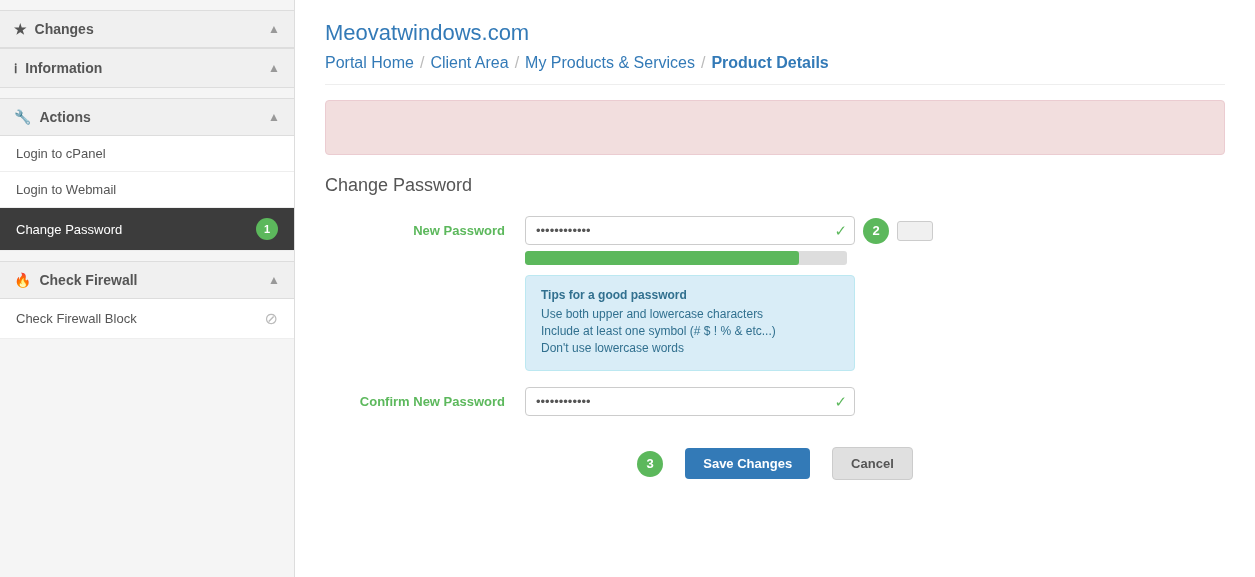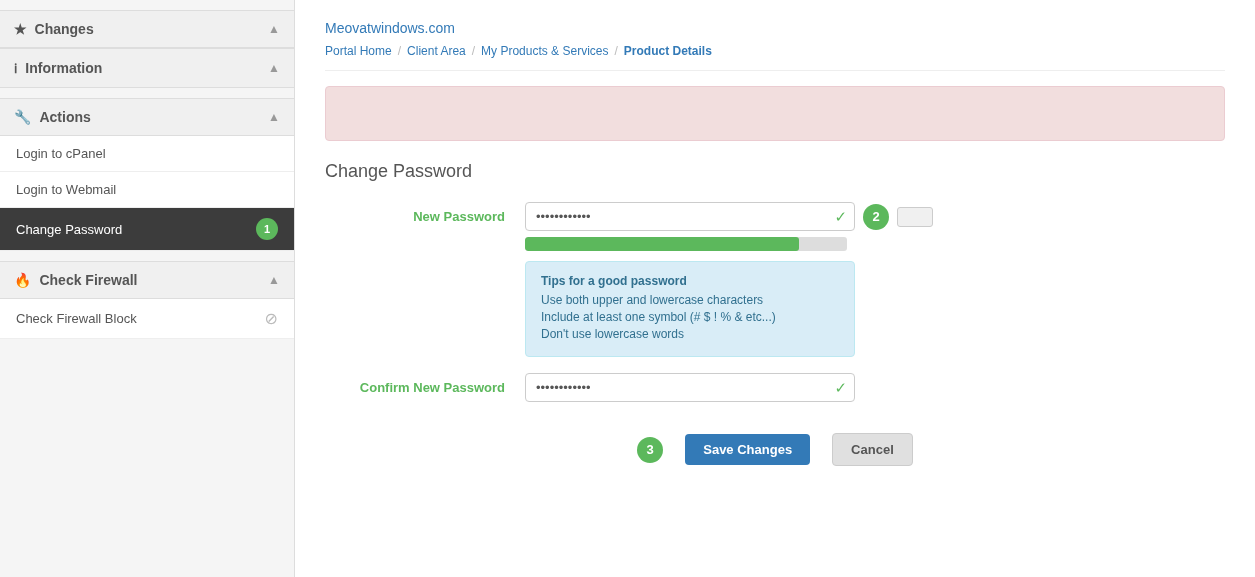--- a/index.html
+++ b/index.html
@@ -81,31 +81,31 @@
       background: white;
       overflow-y: auto;
       padding: 0;
     }
 
     .main-inner {
       padding: 20px 30px;
     }
 
     .site-title {
-      font-size: 14px;
+      font-size: 22px;
       color: #337ab7;
       font-weight: normal;
       margin-bottom: 8px;
     }
 
     .breadcrumb {
       display: flex;
       align-items: center;
       gap: 6px;
-      font-size: 12px;
+      font-size: 16px;
       color: #777;
       margin-bottom: 15px;
       padding-bottom: 12px;
       border-bottom: 1px solid #eee;
     }
 
     .breadcrumb a, .breadcrumb span.link {
       color: #337ab7;
       text-decoration: none;
       cursor: pointer;

